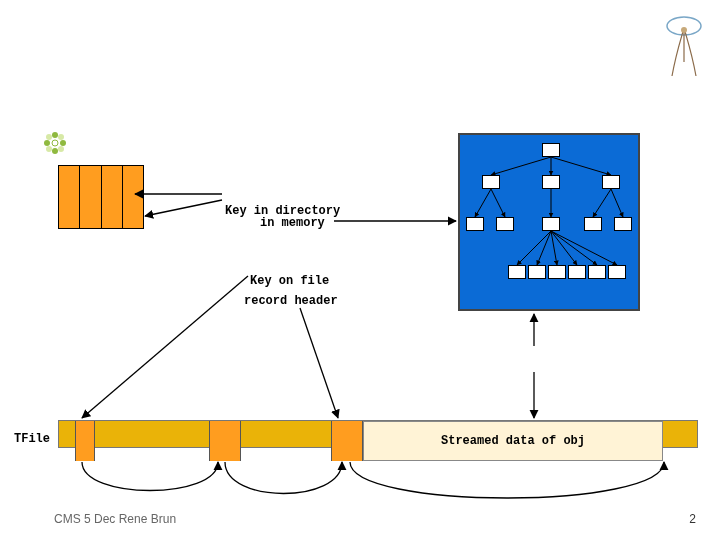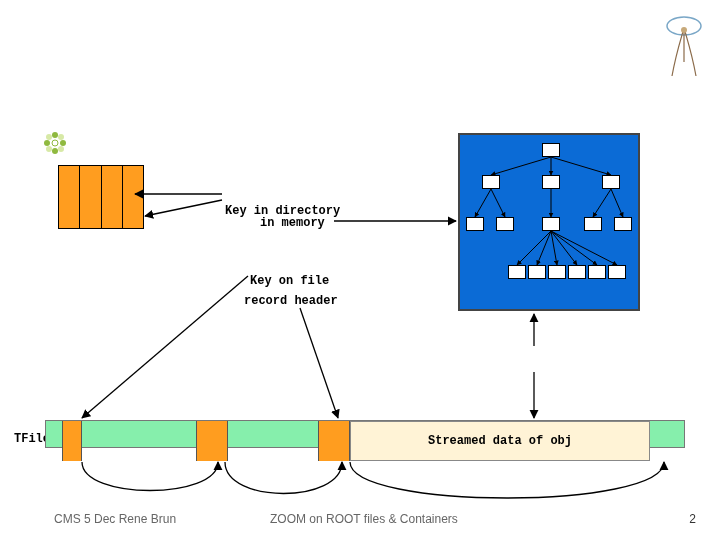--- a/index.html
+++ b/index.html
@@ -14,21 +14,21 @@
   .footer-center { left: 270px; }
   .footer-right { right: 24px; color:#333; font-size:12px;}
   .dir-box { position: absolute; left: 58px; top: 165px; width: 86px; height: 64px; background: #ff9d1f; border: 1.5px solid #000; display:flex; }
   .dir-box div { flex:1; border-right:1.5px solid #000; }
   .dir-box div:last-child { border-right:none; }
   
   .tree-panel { position:absolute; left:458px; top:133px; width:182px; height:178px; border:2px solid #444; background:#0b6bd6; }
   .tree-node { position:absolute; width:18px; height:14px; background:#fff; border:1.5px solid #000; }
   
   .file-label { position:absolute; left:14px; top:432px; font-family:"Courier New",monospace; font-size:12px; font-weight:bold; }
-  .file-bar { position:absolute; left:45px; top:420px; width:640px; height:28px; background:#86efac; border:1px solid #777; }
+  .file-bar { position:absolute; left:58px; top:420px; width:640px; height:28px; background:#eab308; border:1px solid #777; }
   .file-seg { position:absolute; top:0; height:40px; background:#ff9d1f; border-left:1px solid #555; border-right:1px solid #555; }
   .streamed-seg { position:absolute; top:0; height:40px; background:#fff3d6; border:1px solid #888; display:flex; align-items:center; justify-content:center; font-family:"Courier New",monospace; font-size:12px; font-weight:bold; }
   svg.overlay { position:absolute; left:0; top:0; width:720px; height:540px; pointer-events:none; }
 </style>
 </head>
 <body>
 
 <div class="slide">
 
 
@@ -135,16 +135,15 @@
     <line x1="534" y1="346" x2="534" y2="314" stroke="#000" stroke-width="1.3" marker-end="url(#ah)"></line>
 
     <line x1="534" y1="372" x2="534" y2="418" stroke="#000" stroke-width="1.3" marker-end="url(#ah)"></line>
 
     <path d="M 82 462 C 82 500 218 500 218 462" stroke="#000" stroke-width="1.3" fill="none" marker-end="url(#ah)"></path>
     <path d="M 225 462 C 225 504 342 504 342 462" stroke="#000" stroke-width="1.3" fill="none" marker-end="url(#ah)"></path>
     <path d="M 350 462 C 350 510 664 510 664 462" stroke="#000" stroke-width="1.3" fill="none" marker-end="url(#ah)"></path>
   </svg>
 
   <div class="footer footer-left">CMS 5 Dec  Rene Brun</div>
-  <div class="footer footer-center">ZOOM on ROOT files &amp; Containers</div>
   <div class="footer footer-right">2</div>
 
 </div>
 
 </body></html>

